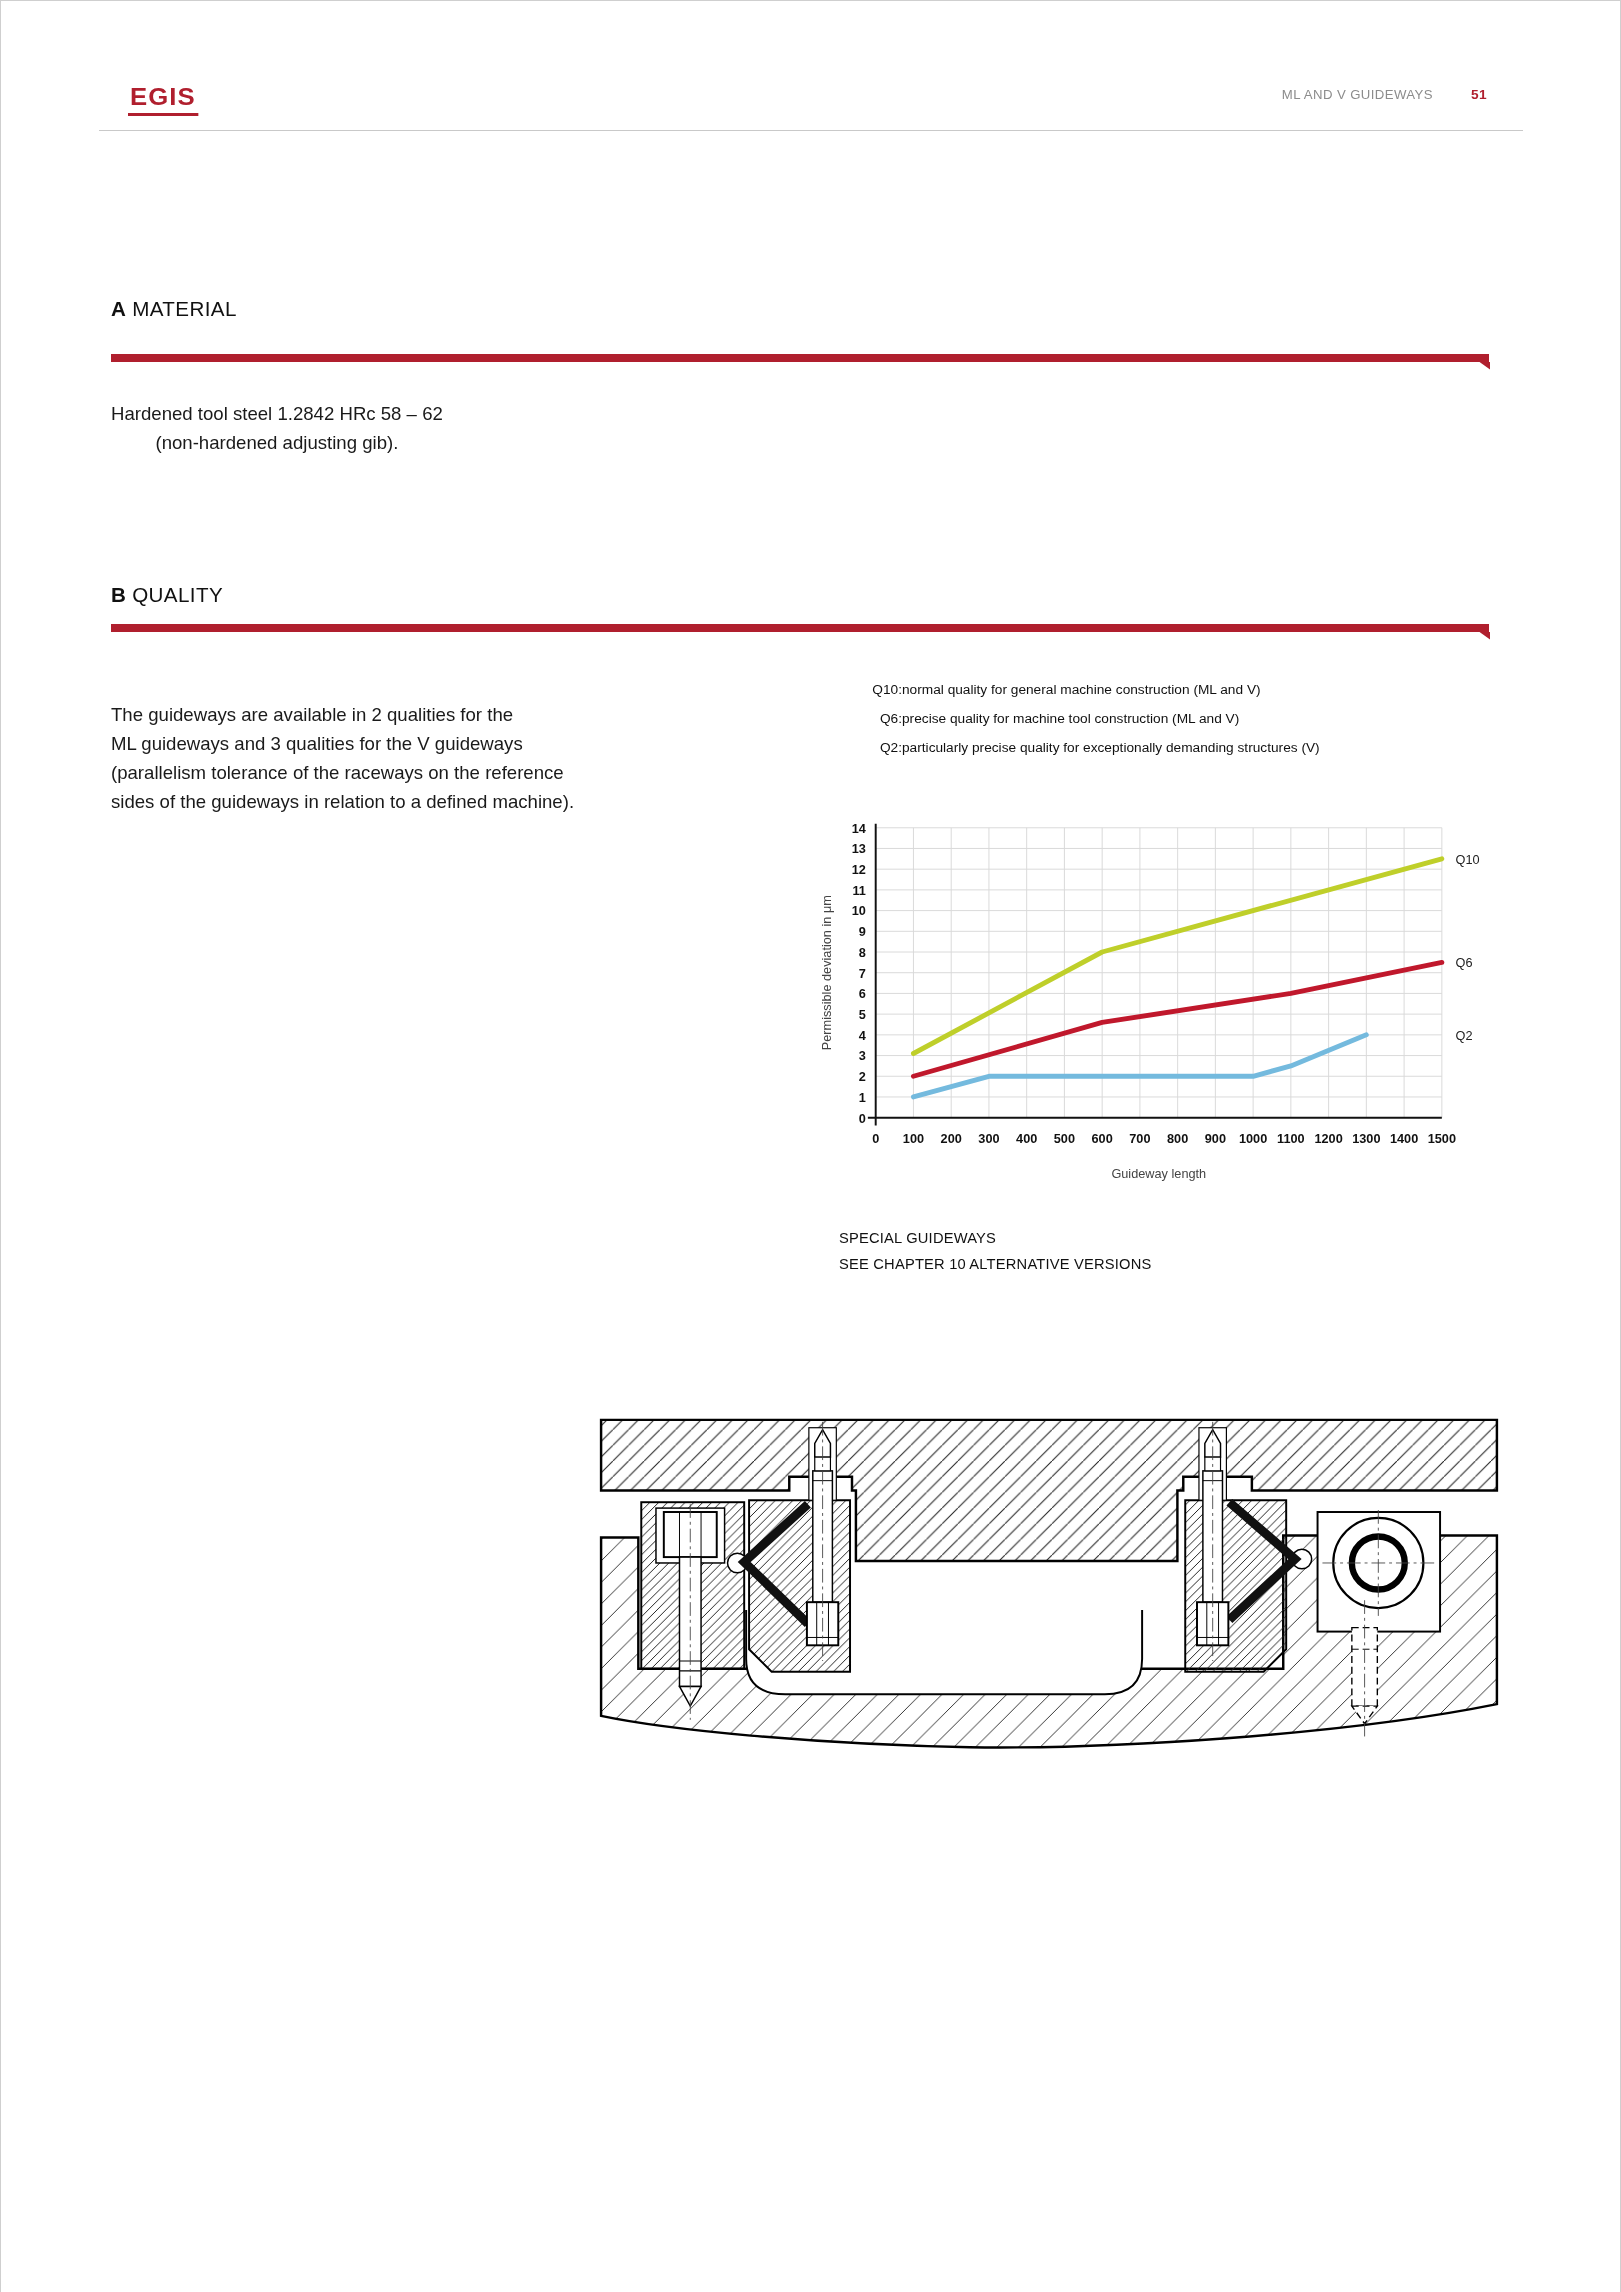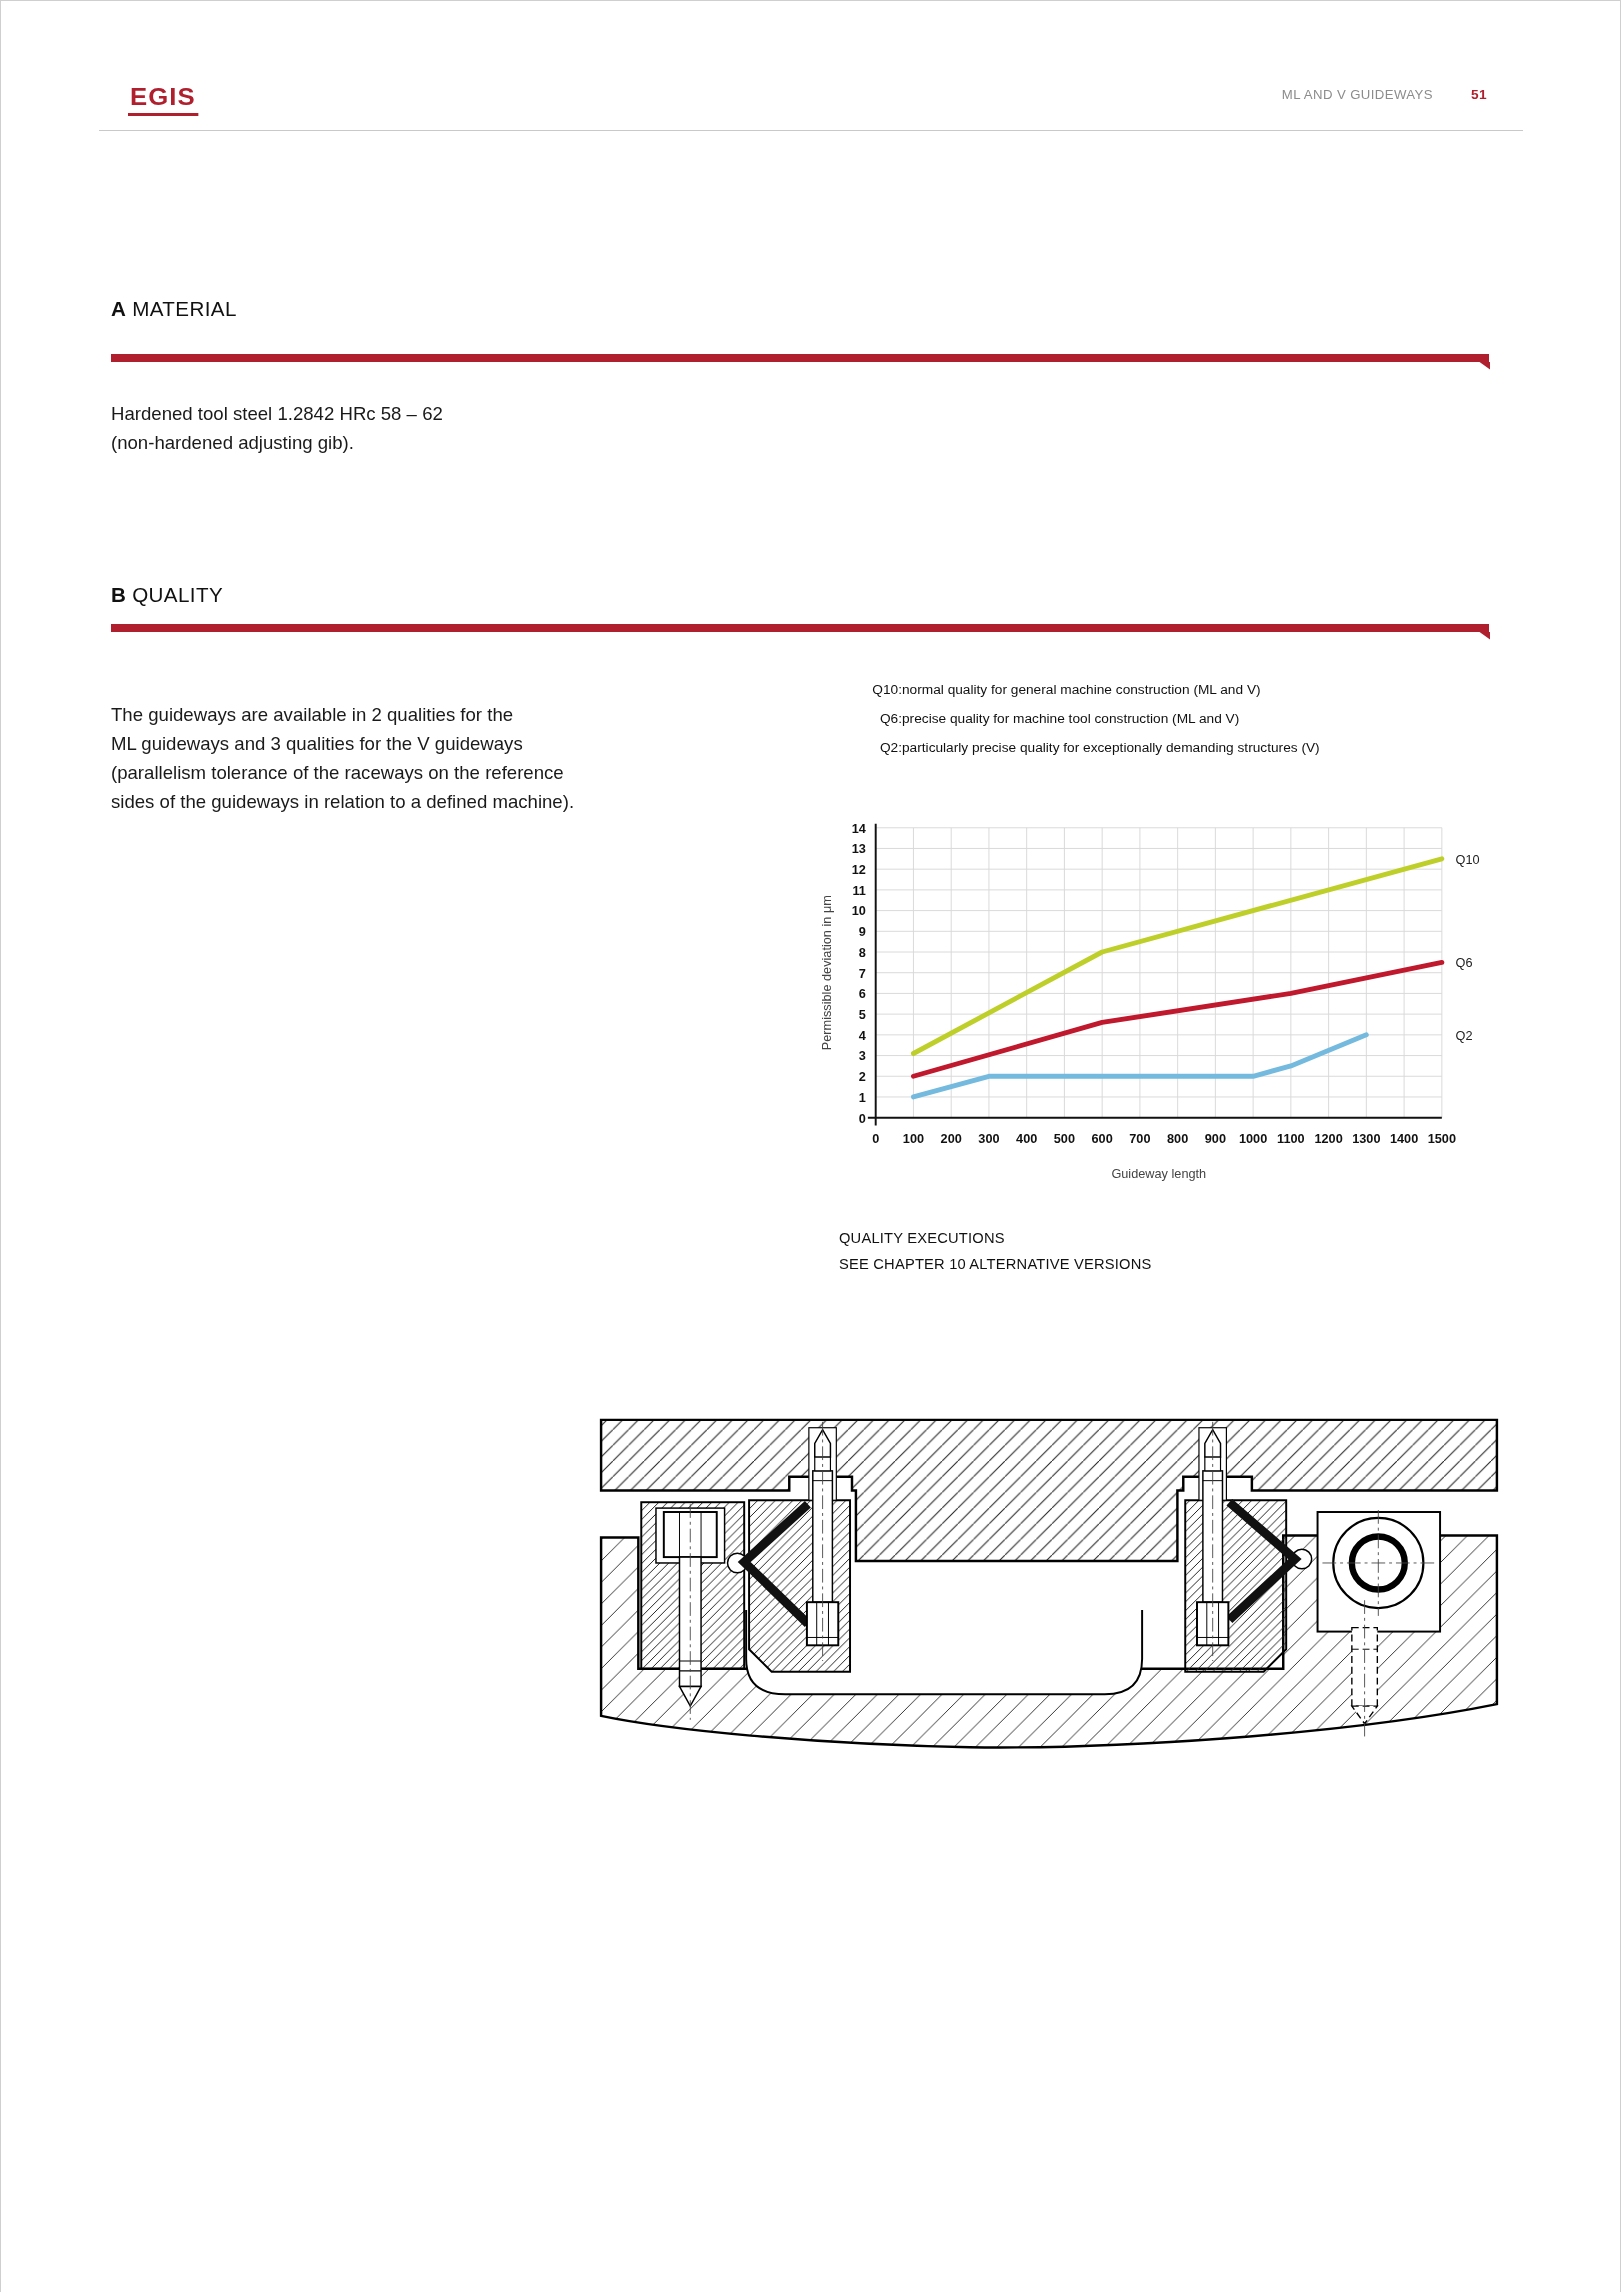--- a/index.html
+++ b/index.html
@@ -44,21 +44,21 @@
   <div class="abs header-right">
     <span>ML AND V GUIDEWAYS</span>
     <span class="pagenum">51</span>
   </div>
   <div class="abs header-rule"></div>
 
   <div class="abs sec-head" style="top:296px;text-align:right;">
     <span class="letter">A</span><span>MATERIAL</span>
   </div>
   <div class="abs redbar" style="top:353px;"></div>
-  <div class="abs body-text" style="left:110px;top:398px;">
+  <div class="abs body-text" style="left:110px;top:398px;text-align:center;">
     <div>Hardened tool steel 1.2842 HRc 58 – 62</div>
     <div>(non-hardened adjusting gib).</div>
   </div>
 
   <div class="abs sec-head" style="top:582px;">
     <span class="letter">B</span><span>QUALITY</span>
   </div>
   <div class="abs redbar" style="top:623px;"></div>
 
   <div class="abs body-text" style="left:110px;top:670px;width:667px;">
@@ -153,21 +153,21 @@
       <text x="664" y="48.71428571428572" font-size="13" fill="#222">Q10</text>
       <polyline points="110.53333333333333,265.7142857142857 303.20000000000005,210.74285714285713 495.8666666666666,181.14285714285717 650,149.42857142857144" fill="none" stroke="#c0182c" stroke-width="5" stroke-linejoin="round" stroke-linecap="round"></polyline>
       <text x="664" y="154.42857142857144" font-size="13" fill="#222">Q6</text>
       <polyline points="110.53333333333333,286.85714285714283 187.60000000000002,265.7142857142857 457.3333333333333,265.7142857142857 495.8666666666666,255.14285714285714 572.9333333333334,223.42857142857144" fill="none" stroke="#74bade" stroke-width="5" stroke-linejoin="round" stroke-linecap="round"></polyline>
       <text x="664" y="228.42857142857144" font-size="13" fill="#222">Q2</text>
       <text x="361" y="370" text-anchor="middle" font-size="13" fill="#444">Guideway length</text>
       <text x="26" y="160" text-anchor="middle" font-size="13" fill="#444" transform="rotate(-90 26 160)">Permissible deviation in μm</text>
     </svg>
 
   <div class="abs special">
-    <div>QUALITY EXECUTIONS</div>
+    <div>SPECIAL GUIDEWAYS</div>
     <div>SEE CHAPTER 10 ALTERNATIVE VERSIONS</div>
   </div>
 
   <svg class="abs" style="left:596px;top:1413px;" width="904" height="345" viewBox="0 0 922 352">
     <defs>
       <pattern id="hatchWide" width="22" height="22" patternUnits="userSpaceOnUse">
         <path d="M-5,27 L27,-5" stroke="#333" stroke-width="1"></path>
       </pattern>
       <pattern id="hatchMid" width="16" height="16" patternUnits="userSpaceOnUse">
         <path d="M-4,20 L20,-4" stroke="#222" stroke-width="1.1"></path>

